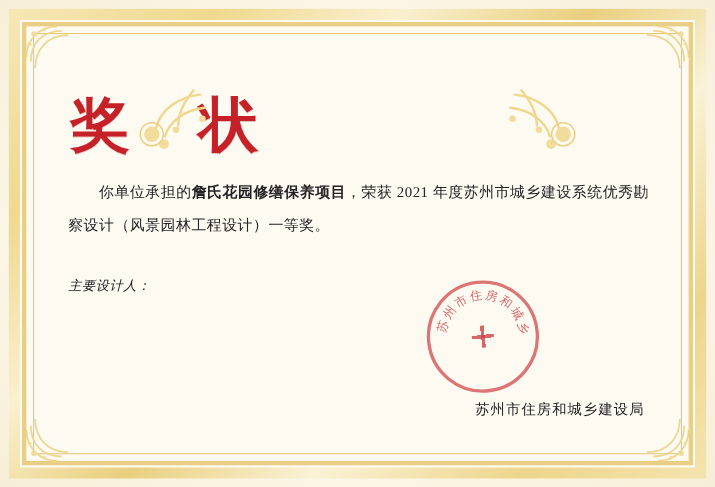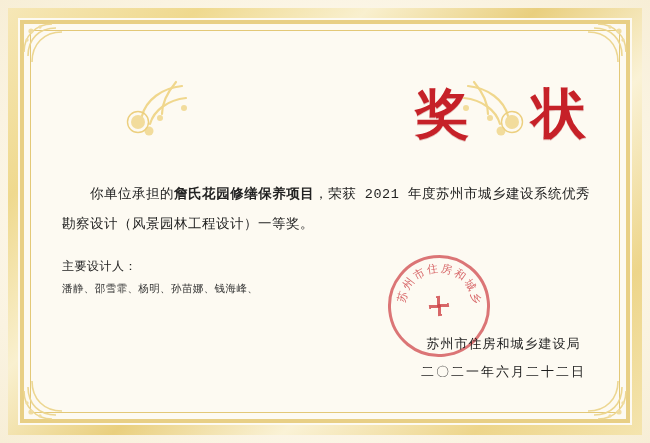--- a/index.html
+++ b/index.html
@@ -64,21 +64,21 @@
     left: 42px; right: 42px; top: 40px; bottom: 40px;
   }
 
   
   .title-row {
     position: relative;
     height: 92px;
     margin-top: 28px;
     display: flex;
     align-items: center;
-    justify-content: flex-end;
+    justify-content: flex-start;
   }
   .title {
     font-family: "DejaVu Sans", "Liberation Sans", sans-serif;
     font-size: 54px;
     font-weight: bold;
     color: #c62128;
     letter-spacing: 22px;
     text-indent: 22px;
     line-height: 1;
     text-shadow: 0 1px 0 rgba(150,20,25,.25);
@@ -96,38 +96,39 @@
   .salutation {
     margin-top: 26px;
     padding-left: 36px;
     font-family: "DejaVu Sans", "Liberation Sans", sans-serif;
     font-size: 15px;
     font-weight: bold;
     color: #2a2a2a;
     letter-spacing: 1px;
   }
   .para {
-    margin-top: 20px;
+    margin-top: 0;
     padding: 0 18px 0 20px;
-    font-family: Liberation Mono, monospace;
+    font-family: Liberation Serif, serif;
     font-size: 13.5px;
     color: #222;
     line-height: 30px;
     letter-spacing: .5px;
     text-align: justify;
   }
   .para .indent { display: inline-block; width: 28px; }
   .para .em {
     font-weight: bold;
   }
 
   
   .designers {
-    margin-top: 18px;
+    margin-top: 32px;
     padding-left: 20px;
+    font-style: italic;
   }
   .designers-label {
     font-family: "DejaVu Sans", "Liberation Sans", sans-serif;
     font-size: 12px;
     color: #222;
     letter-spacing: .5px;
   }
   .designers-line {
     font-family: "DejaVu Sans", "Liberation Sans", sans-serif;
     font-size: 10.5px;
@@ -296,35 +297,33 @@
       </div>
     </div>
 
 
     <div class="para">
       <span class="indent"></span><span>你单位承担的</span><span class="em">詹氏花园修缮保养项目</span><span>，荣获 2021 年度苏州市城乡建设</span><span>系统优秀勘察设计（风景园林工程设计）一等奖。</span>
     </div>
 
     <div class="designers">
       <div class="designers-label">主要设计人：</div>
-      <div class="designers-line">潘静、邵雪霏、杨明、孙苗娜、钱海峰、</div>
     </div>
 
     <div class="seal">
       <div class="seal-text">
         <svg viewBox="0 0 96 96" xmlns="http://www.w3.org/2000/svg">
           <defs>
             <path id="sealArc" d="M 14,48 A 34,34 0 1 1 82,48"></path>
           </defs>
           <text font-size="11" fill="rgba(198,33,40,.8)" font-family="DejaVu Sans, sans-serif" letter-spacing="2">
             <textPath href="#sealArc" startOffset="6%">苏州市住房和城乡建设局</textPath>
           </text>
         </svg>
       </div>
     </div>
 
     <div class="signature">
       <div class="sig-org">苏州市住房和城乡建设局</div>
-      <div class="sig-date">二〇二一年六月二十二日</div>
     </div>
 
   </div>
 </div>
 
 </body></html>

